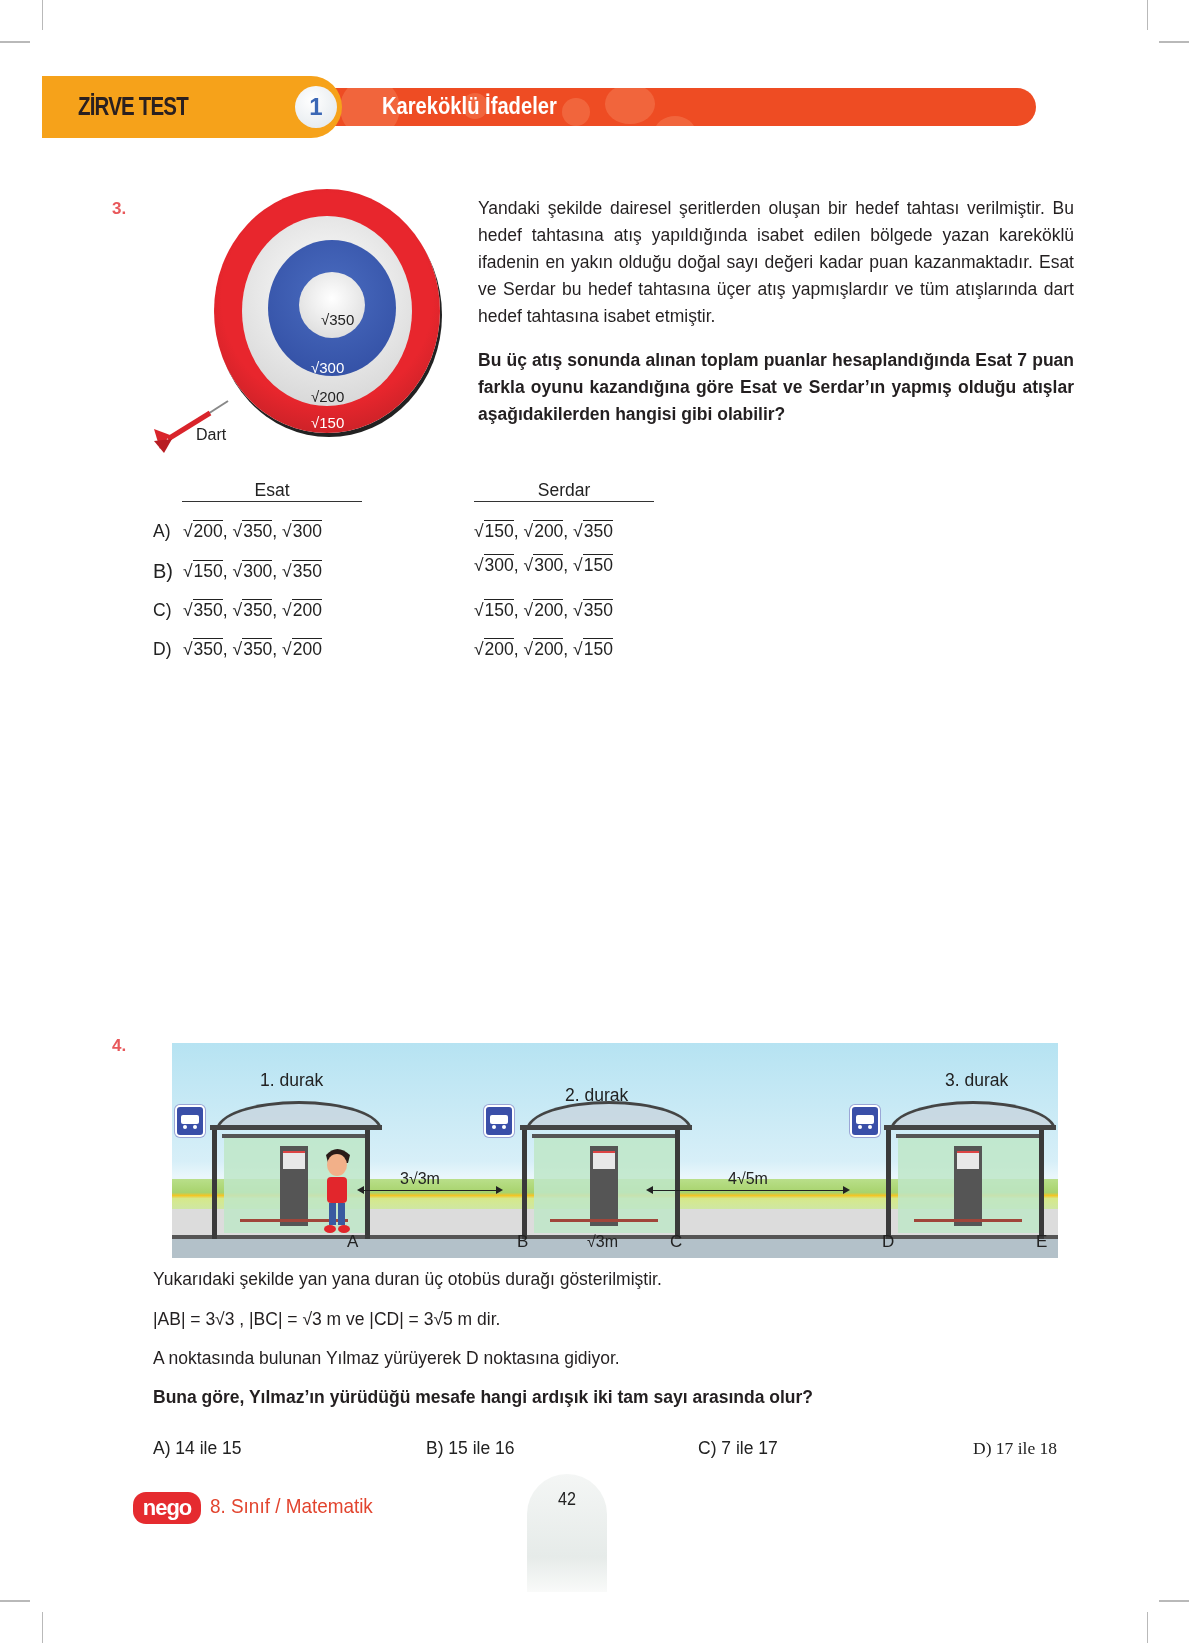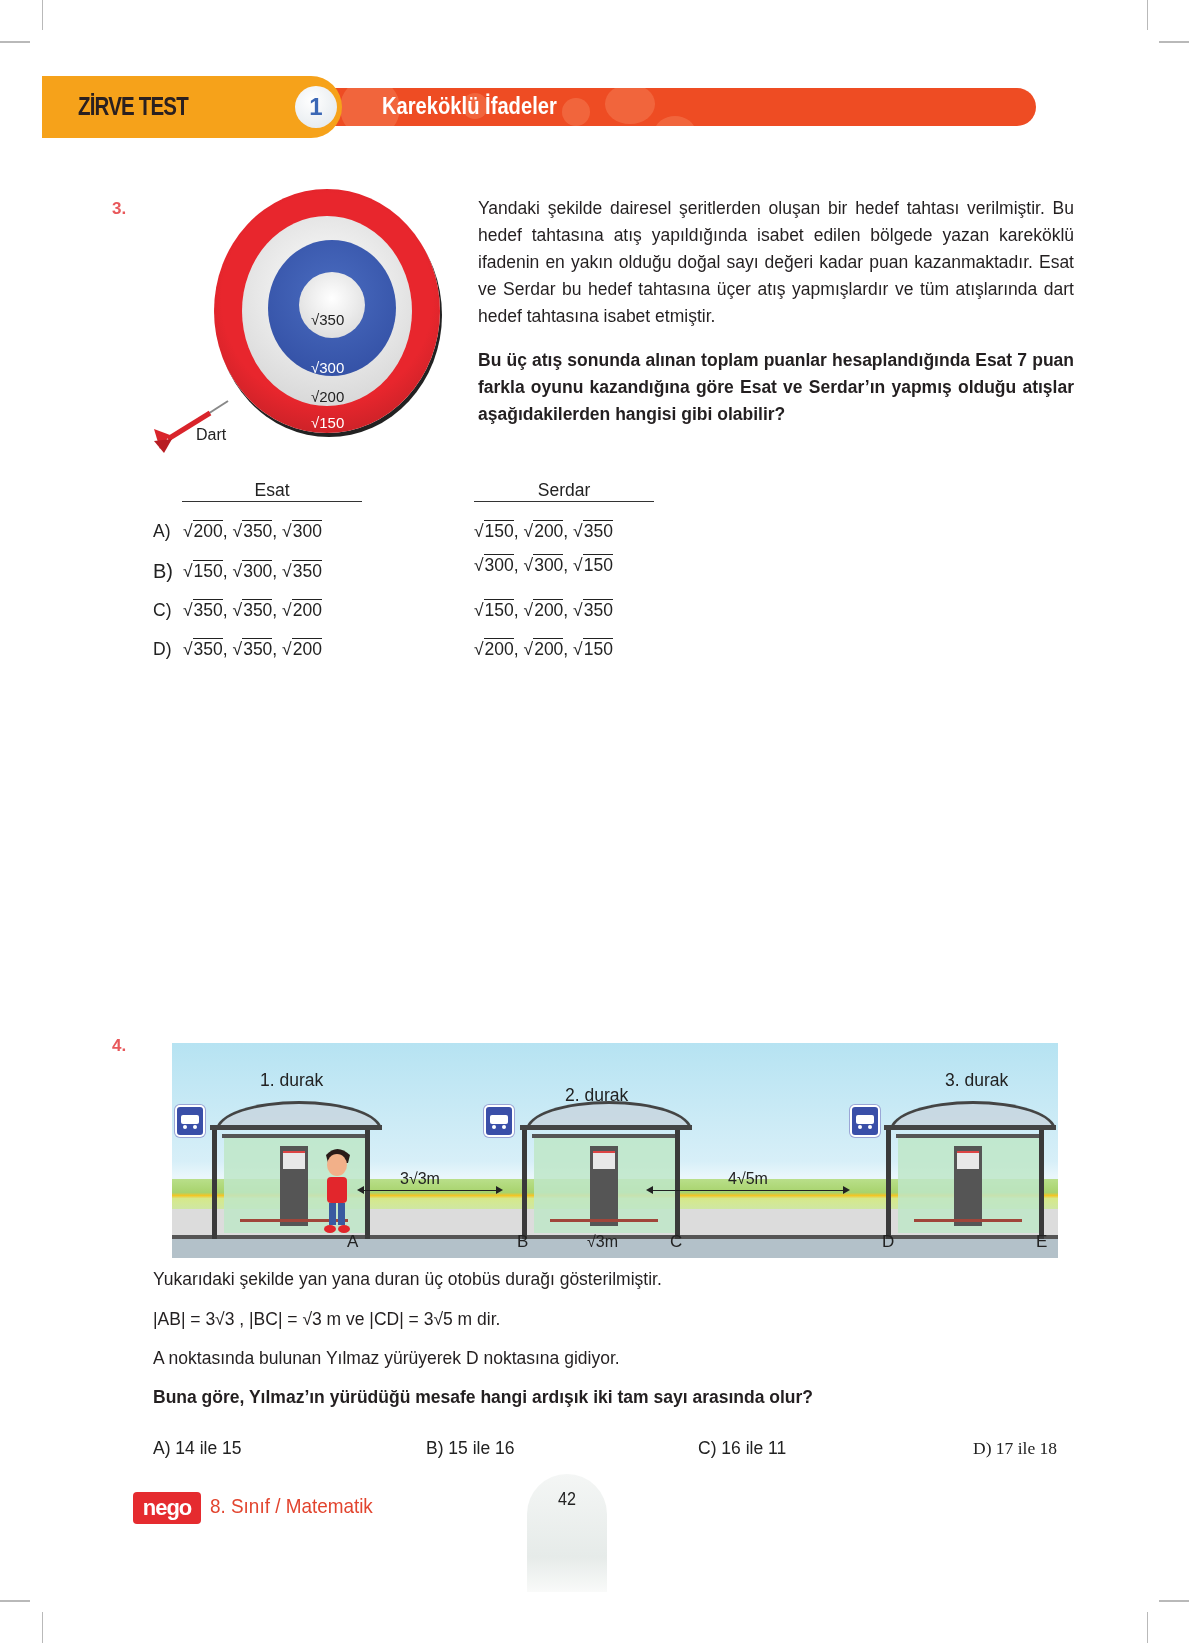--- a/index.html
+++ b/index.html
@@ -57,21 +57,21 @@
   .shelter .bench { position:absolute; left:30px; top:118px; width:108px; height:3px; background:#a0453a; }
   .dim { position:absolute; font-size:16px; color:#222; }
   .arrow { position:absolute; height:1px; background:#222; }
   .arrow:before, .arrow:after { content:""; position:absolute; top:-4px; border:4px solid transparent; }
   .arrow:before { left:-2px; border-right:7px solid #222; border-left:none; }
   .arrow:after { right:-2px; border-left:7px solid #222; border-right:none; }
   .pt { position:absolute; font-size:17px; color:#222; }
   .boy { position:absolute; }
   .ans { position:absolute; font-size:17.5px; }
   .footer-logo { position:absolute; left:133px; top:1429px; width:68px; height:32px; background:#e52b2f;
-     border-radius:4px; color:#fff; font-weight:bold; font-size:22px; line-height:32px; text-align:center; letter-spacing:-1px; }
+     border-radius:13px; color:#fff; font-weight:bold; font-size:22px; line-height:32px; text-align:center; letter-spacing:-1px; }
   .footer-text { position:absolute; left:210px; top:1431px; font-size:21px; color:#e2442e; transform:scaleX(.9); transform-origin:left; }
   .page-tab { position:absolute; left:527px; top:1412px; width:80px; height:118px;
      background:linear-gradient(#f4f6f5, #e6ebe9 70%, #f9faf9); border-radius:40px 40px 0 0; }
   .page-num { position:absolute; left:527px; top:1428px; width:80px; text-align:center; font-size:19px; color:#222; transform:scaleX(.85); }
 </style>
 </head>
 <body>
 
 <div class="crop" style="left:42px;top:0;width:1px;height:30px;"></div>
 <div class="crop" style="left:0;top:41px;width:30px;height:2px;"></div>
@@ -96,21 +96,21 @@
   <div class="topic">Kareköklü İfadeler</div>
 </div>
 
 <div class="qnum" style="left:112px;top:199px;">3.</div>
 
 <div>
   <div class="ring" style="left:214px;top:189px;width:226px;height:244px;background:radial-gradient(circle at 50% 45%, #e8262d 60%, #a81d22 100%);box-shadow:2px 4px 0 #222;"></div>
   <div class="ring" style="left:242px;top:216px;width:170px;height:190px;background:radial-gradient(circle at 50% 40%, #ffffff, #cfcfcf);"></div>
   <div class="ring" style="left:268px;top:240px;width:128px;height:136px;background:radial-gradient(circle at 50% 40%, #4a6cc0, #2f4ba0);"></div>
   <div class="ring" style="left:299px;top:272px;width:66px;height:66px;background:radial-gradient(circle at 50% 40%, #ffffff, #d5d5d5);"></div>
-  <div class="lbl" style="left:311px;top:311px;">√350</div>
+  <div class="lbl" style="left:321px;top:311px;">√350</div>
   <div class="lbl w" style="left:311px;top:359px;">√300</div>
   <div class="lbl" style="left:311px;top:388px;">√200</div>
   <div class="lbl w" style="left:311px;top:414px;">√150</div>
   <svg class="abs" style="left:152px;top:395px;" width="80" height="60">
     <line x1="20" y1="42" x2="76" y2="6" stroke="#888" stroke-width="2"></line>
     <line x1="16" y1="44" x2="58" y2="18" stroke="#d9242b" stroke-width="5"></line>
     <path d="M2 34 L18 40 L8 54 Z" fill="#d9242b"></path>
     <path d="M2 46 L20 44 L12 58 Z" fill="#b81d23"></path>
   </svg>
   <div class="lbl" style="left:196px;top:426px;font-size:16px;">Dart</div>
@@ -228,19 +228,19 @@
   <div class="pt" style="left:864px;top:189px;">E</div>
 </div>
 
 <div class="para" style="left:153px;top:1266px;">Yukarıdaki şekilde yan yana duran üç otobüs durağı gösterilmiştir.</div>
 <div class="para" style="left:153px;top:1306px;">|AB| = 3√3 , |BC| = √3  m  ve  |CD| = 3√5  m dir.</div>
 <div class="para" style="left:153px;top:1345px;">A noktasında bulunan Yılmaz yürüyerek D noktasına gidiyor.</div>
 <div class="para bold" style="left:153px;top:1384px;">Buna göre, Yılmaz’ın yürüdüğü mesafe hangi ardışık iki tam sayı arasında olur?</div>
 
 <div class="ans" style="left:153px;top:1438px;">A) 14 ile 15</div>
 <div class="ans" style="left:426px;top:1438px;">B) 15 ile 16</div>
-<div class="ans" style="left:698px;top:1438px;">C) 16 ile 11</div>
+<div class="ans" style="left:698px;top:1438px;">C) 7 ile 17</div>
 <div class="ans" style="left:973px;top:1438px;font-family:Liberation Serif, serif;">D) 17 ile 18</div>
 
 <div class="page-tab" style="top:1474px;"></div>
 <div class="page-num" style="top:1488px;">42</div>
 <div class="footer-logo" style="top:1492px;">nego</div>
 <div class="footer-text" style="top:1494px;">8. Sınıf / Matematik</div>
 
 </body></html>

